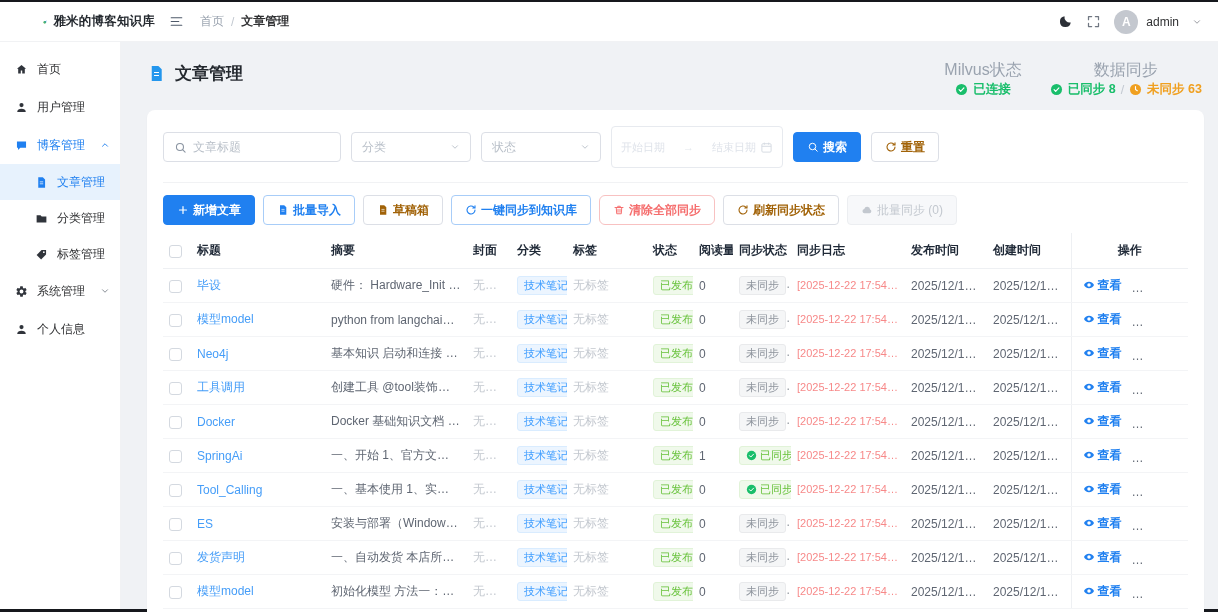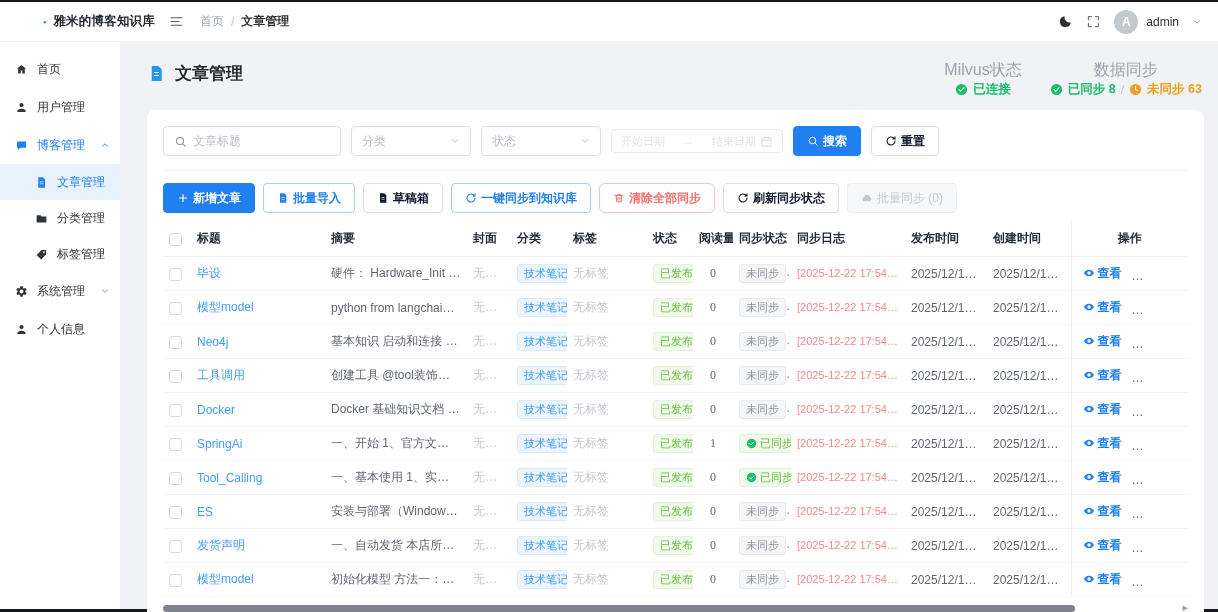--- a/index.html
+++ b/index.html
@@ -52,39 +52,39 @@
   
   .card { background:#fff; border-radius:8px; padding:12px 16px 12px; box-shadow:0 1px 2px rgba(0,0,0,.04); }
 
   .filter-row { display:flex; gap:10px; align-items:center; padding:4px 0 14px; border-bottom:1px solid #f1f2f4; }
   .input-wrap { display:flex; align-items:center; gap:6px; height:30px; border:1px solid #dcdfe6; border-radius:4px; padding:0 10px; width:178px; background:#fff; }
   .input-wrap svg { width:13px; height:13px; color:#8a94a1; flex:0 0 13px; }
   .input-wrap input { border:none; outline:none; font-size:12px; width:100%; color:#303133; background:transparent; }
   ::placeholder { color:#b8bfc8; }
   .select { width:120px; height:30px; border:1px solid #dcdfe6; border-radius:4px; display:flex; align-items:center; justify-content:space-between; padding:0 10px; font-size:12px; color:#b8bfc8; background:#fff; cursor:pointer; }
   .select .chev-sm { color:#b8bfc8; }
-  .daterange { width:172px; height:24px; border:1px solid #e7eaef; border-radius:4px; display:flex; align-items:center; gap:4px; padding:0 9px; font-size:11px; color:#dfe3ea; background:#fff; cursor:pointer; }
+  .daterange { width:172px; height:42px; border:1px solid #e7eaef; border-radius:4px; display:flex; align-items:center; gap:4px; padding:0 9px; font-size:11px; color:#dfe3ea; background:#fff; cursor:pointer; }
   .daterange .dr-txt { flex:1; white-space:nowrap; overflow:hidden; }
   .daterange .dr-arrow { color:#e3e7ec; }
   .daterange svg { width:13px; height:13px; color:#d6dbe2; flex:0 0 13px; }
 
-  .btn { height:30px; border-radius:4px; font-size:12px; display:inline-flex; align-items:center; gap:4px; padding:0 13px; cursor:pointer; border:1px solid #dcdfe6; background:#fff; color:#0f172a; font-weight:600; white-space:nowrap; }
+  .btn { height:30px; border-radius:4px; font-size:12px; display:inline-flex; align-items:center; gap:4px; padding:0 13px; cursor:pointer; border:1px solid #dcdfe6; background:#fff; color:#a16207; font-weight:600; white-space:nowrap; }
   .btn svg { width:12px; height:12px; }
   .btn-primary { background:#2080f0; border-color:#2080f0; color:#fff; }
   .btn-blue-outline { color:#2080f0; border-color:#a8cdf8; }
   .btn-red-outline { color:#f56c6c; border-color:#f8c1c1;border-radius:6px; }
   .btn-disabled { color:#c3c8cf; background:#f7f8fa; border-color:#eceef1; cursor:not-allowed; font-weight:500; }
   .toolbar { display:flex; gap:8px; margin:12px 0 8px; }
 
   
   table { width:100%; border-collapse:collapse; table-layout:fixed; font-size:12px; }
   th { text-align:left; color:#1f2937; font-weight:700; padding:9px 6px; border-bottom:1px solid #eef0f3; white-space:nowrap; overflow:hidden; }
   td { padding:7px 6px; border-bottom:1px solid #f3f4f6; color:#5f6672; white-space:nowrap; overflow:hidden; text-overflow:ellipsis; }
   tr:last-child td { border-bottom:1px solid #f3f4f6; }
-  th.c, td.c { text-align:center;font-family:Liberation Serif, serif; }
+  th.c, td.c { text-align:left; }
   th.ops-col, td.ops-col { border-left:1px solid #eef0f3; text-align:center; }
   .title-link { color:#459df8; cursor:pointer; text-decoration:none; }
   .muted { color:#c3c8cf; }
   .badge { display:inline-block; padding:0 6px; line-height:17px; font-size:11px; border-radius:3px; border:1px solid; }
   .badge-blue  { color:#409eff; background:#ecf5ff; border-color:#d9ecff; }
   .badge-green { color:#67c23a; background:#f0f9eb; border-color:#e1f3d8; }
   .badge-gray  { color:#8d939c; background:#f5f6f7; border-color:#e9eaec; }
   .badge-sync  { display:inline-flex; align-items:center; gap:3px; }
   .badge-sync svg { width:11px; height:11px; color:#19be6b; }
   .log-cell { color:#f78989; font-size:11px; }

